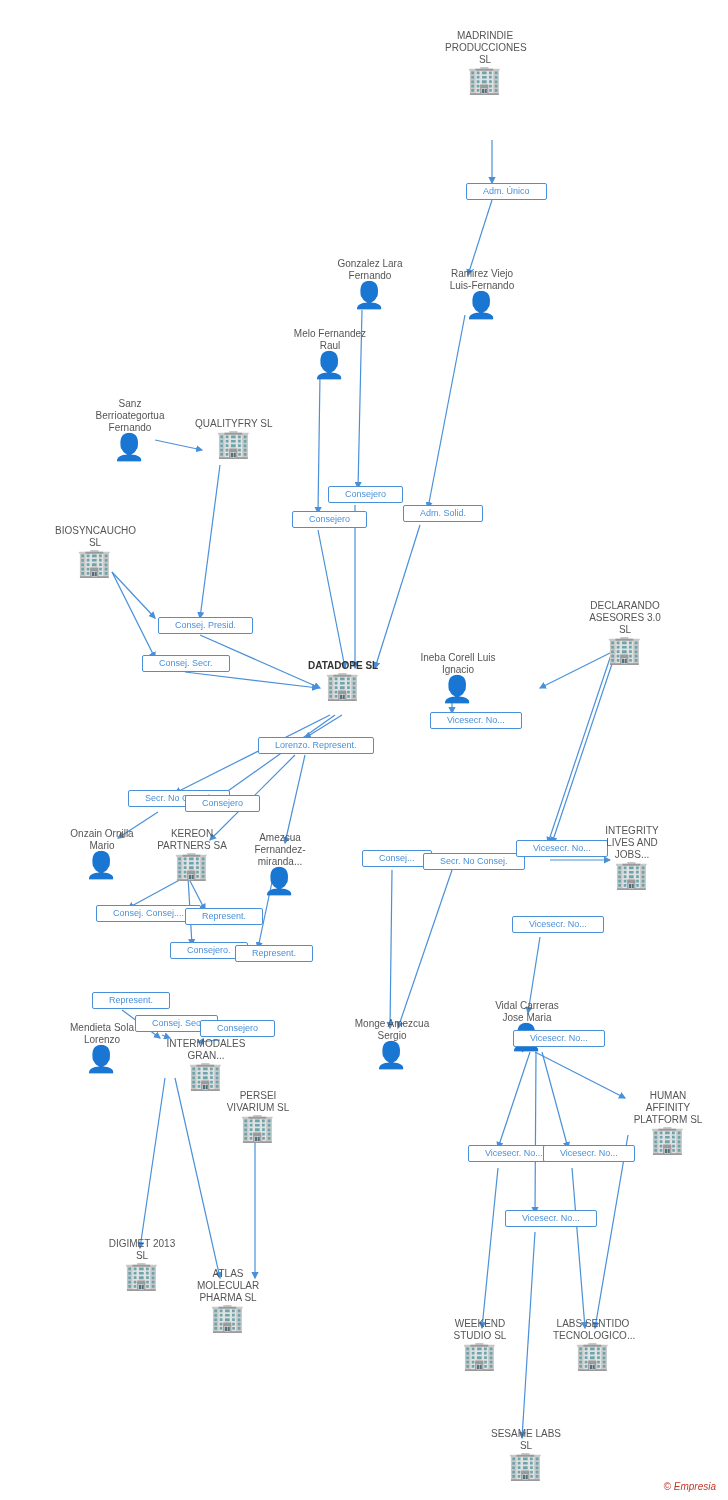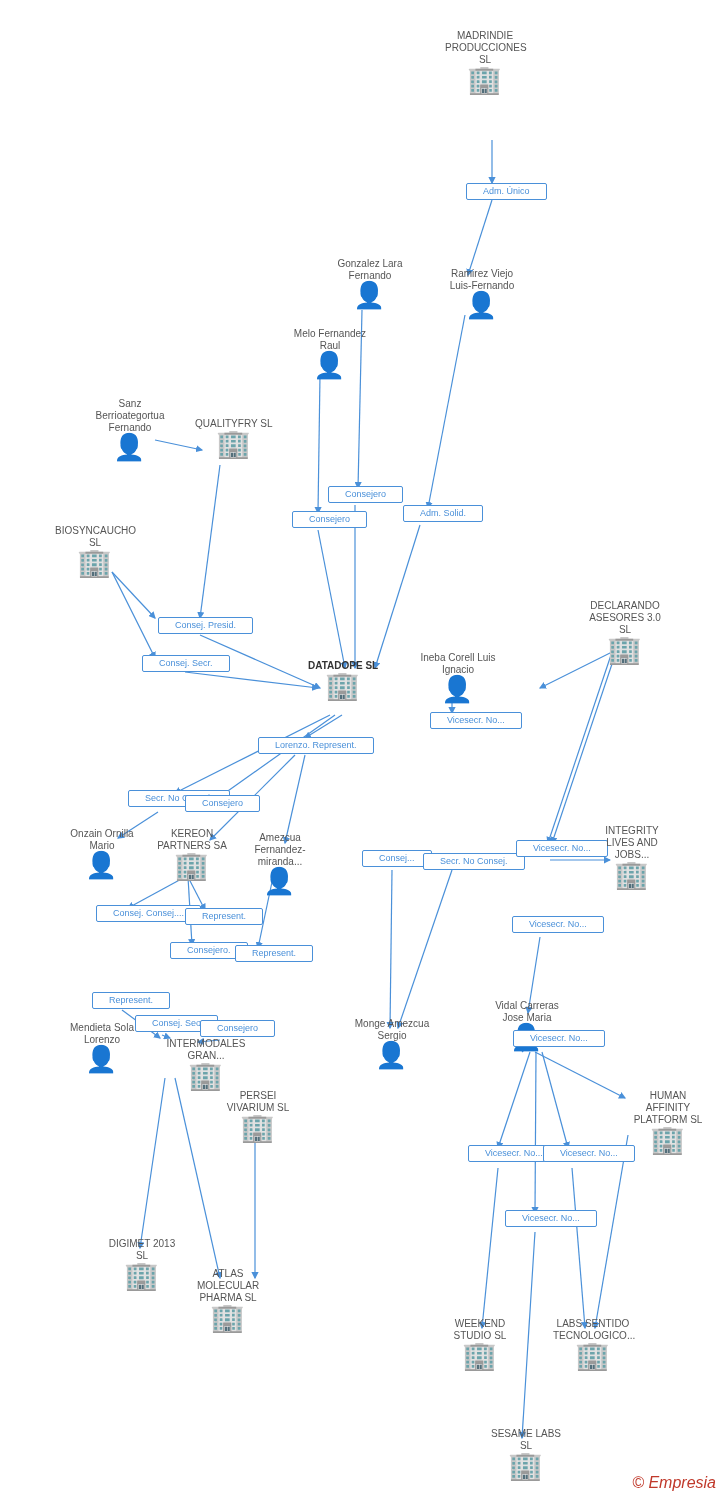--- a/index.html
+++ b/index.html
@@ -61,21 +61,21 @@
       border-radius: 2px;
       white-space: nowrap;
       text-align: center;
       line-height: 1.2;
     }
     .watermark {
       position: absolute;
       bottom: 8px;
       right: 12px;
       color: #c0392b;
-      font-size: 16px;
+      font-size: 10px;
       font-style: italic;
     }
     svg line, svg path {
       stroke: #4a90d9;
       stroke-width: 1.2;
       fill: none;
     }
     svg marker polygon {
       fill: #4a90d9;
     }

